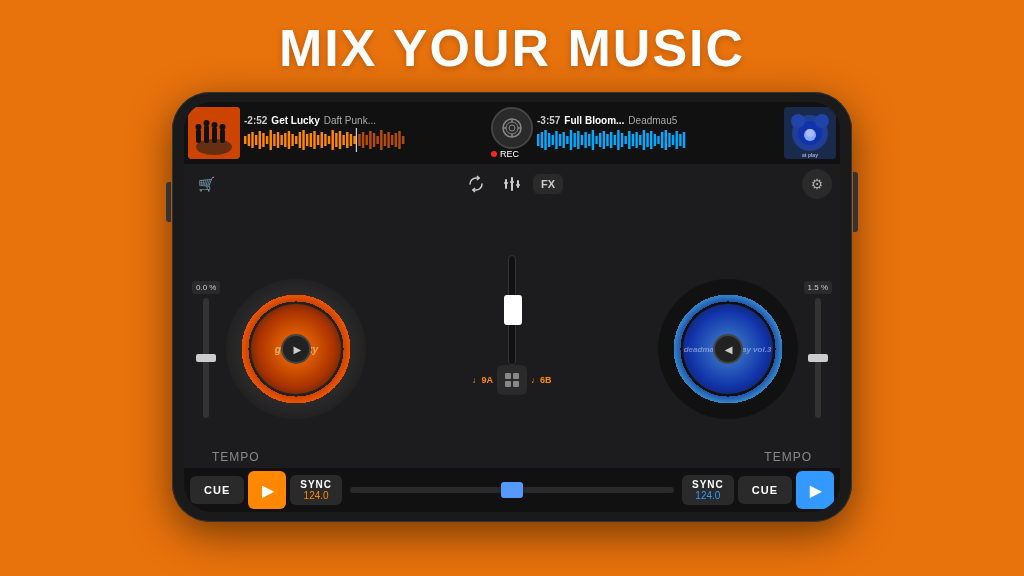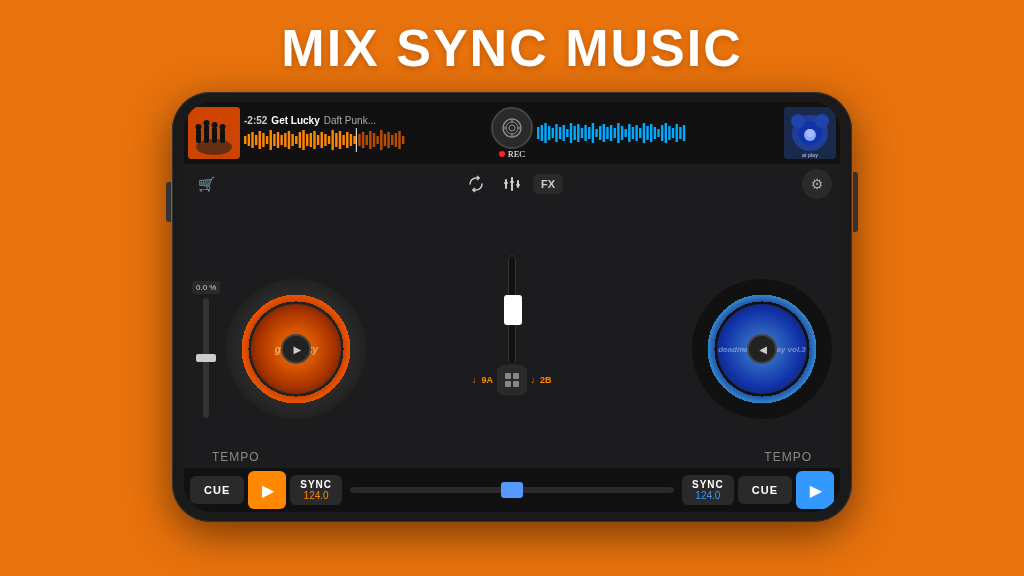--- a/index.html
+++ b/index.html
@@ -152,25 +152,24 @@
     .waveform-visual {
       height: 24px;
       position: relative;
       overflow: hidden;
     }
 
     
     .center-record {
       display: flex;
       flex-direction: column;
-      align-items: center;
+      align-items: flex-start;
       justify-content: center;
       gap: 0;
       flex-shrink: 0;
-      font-family: Liberation Serif, serif;
     }
 
     .record-btn {
       width: 42px;
       height: 42px;
       border-radius: 50%;
       background: #2a2a2a;
       border: 2px solid #444;
       display: flex;
       align-items: center;
@@ -541,21 +540,21 @@
     
     .deadmau5-art {
       background: #1a2a4a;
       position: relative;
       overflow: hidden;
     }
   </style>
 </head>
 <body>
 
-<div class="title">MIX SYNC MUSIC</div>
+<div class="title">MIX YOUR MUSIC</div>
 
 <div class="phone-wrapper">
   <div class="phone">
     <div class="screen">
 
       <div class="waveform-bar">
 
         <div class="deck-info">
           <div class="album-art album-art-left">
             <svg class="silhouette" viewBox="0 0 52 52" xmlns="http://www.w3.org/2000/svg">
@@ -650,20 +649,25 @@
             </svg>
           </div>
           <div class="rec-label">
             <div class="rec-dot"></div>
             <span>REC</span>
           </div>
         </div>
 
         <div class="deck-info">
           <div class="waveform-container">
+            <div class="track-meta">
+              <span class="track-time">-3:57</span>
+              <span class="track-name">Full Bloom...</span>
+              <span class="track-artist">Deadmau5</span>
+            </div>
             <div class="waveform-visual">
               <svg class="waveform-svg" viewBox="0 0 200 24" xmlns="http://www.w3.org/2000/svg" preserveAspectRatio="none">
                 <rect width="200" height="24" fill="#111"></rect>
                 <g fill="#00AAFF">
                   <rect x="0" y="6" width="2" height="12"></rect>
                   <rect x="3" y="4" width="2" height="16"></rect>
                   <rect x="6" y="2" width="2" height="20"></rect>
                   <rect x="9" y="5" width="2" height="14"></rect>
                   <rect x="12" y="7" width="2" height="10"></rect>
                   <rect x="15" y="3" width="2" height="18"></rect>
@@ -784,26 +788,32 @@
             <div class="key-labels">
               <span class="key-label">♩9A</span>
               <div class="grid-btn">
                 <svg width="14" height="14" viewBox="0 0 14 14" fill="#888">
                   <rect x="0" y="0" width="6" height="6" rx="1"></rect>
                   <rect x="8" y="0" width="6" height="6" rx="1"></rect>
                   <rect x="0" y="8" width="6" height="6" rx="1"></rect>
                   <rect x="8" y="8" width="6" height="6" rx="1"></rect>
                 </svg>
               </div>
-              <span class="key-label">♩2B</span>
+              <span class="key-label">♩6B</span>
             </div>
           </div>
 
           <div class="turntable-section" style="flex-direction:row-reverse;">
 
+            <div style="display:flex;flex-direction:column;align-items:center;gap:4px;">
+              <div class="pitch-value">1.5 %</div>
+              <div class="pitch-slider">
+                <div class="pitch-handle"></div>
+              </div>
+            </div>
 
             <div class="vinyl vinyl-right">
               <div class="vinyl-label vinyl-label-right">
                 <span style="font-style:italic;font-size:8px;color:rgba(200,220,255,0.5);text-align:center;">deadmau5
 at play vol.3</span>
               </div>
               <div class="vinyl-center">
                 <span class="vinyl-play-arrow">◀</span>
               </div>
             </div>

